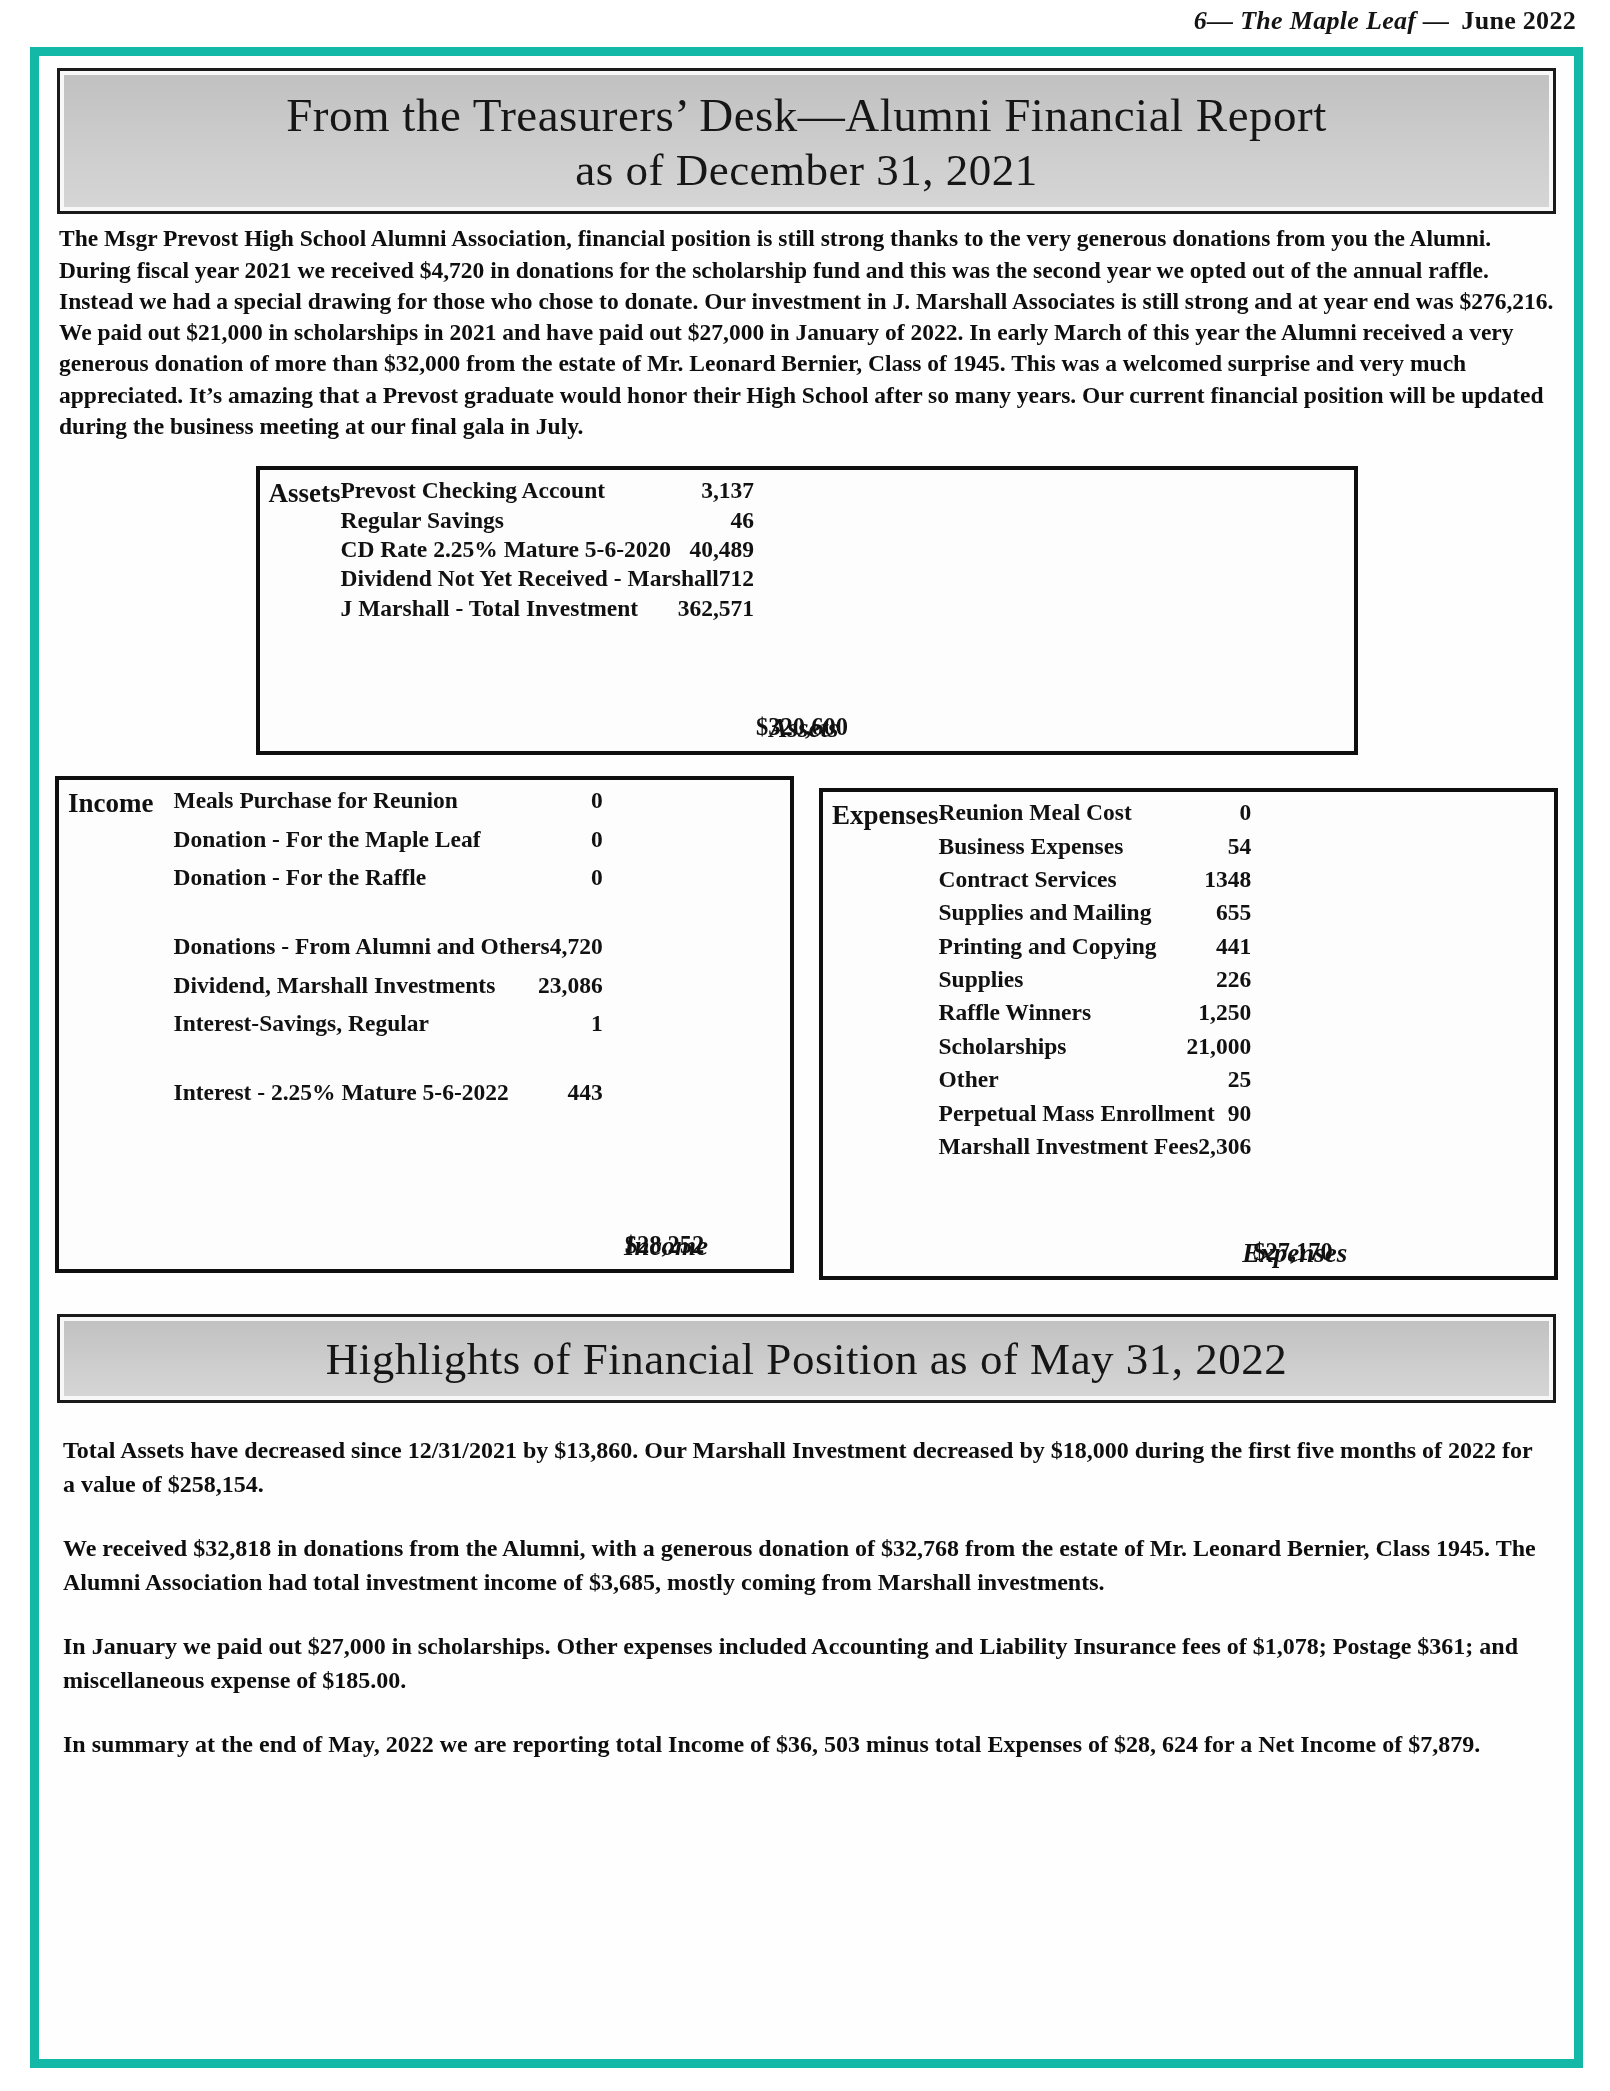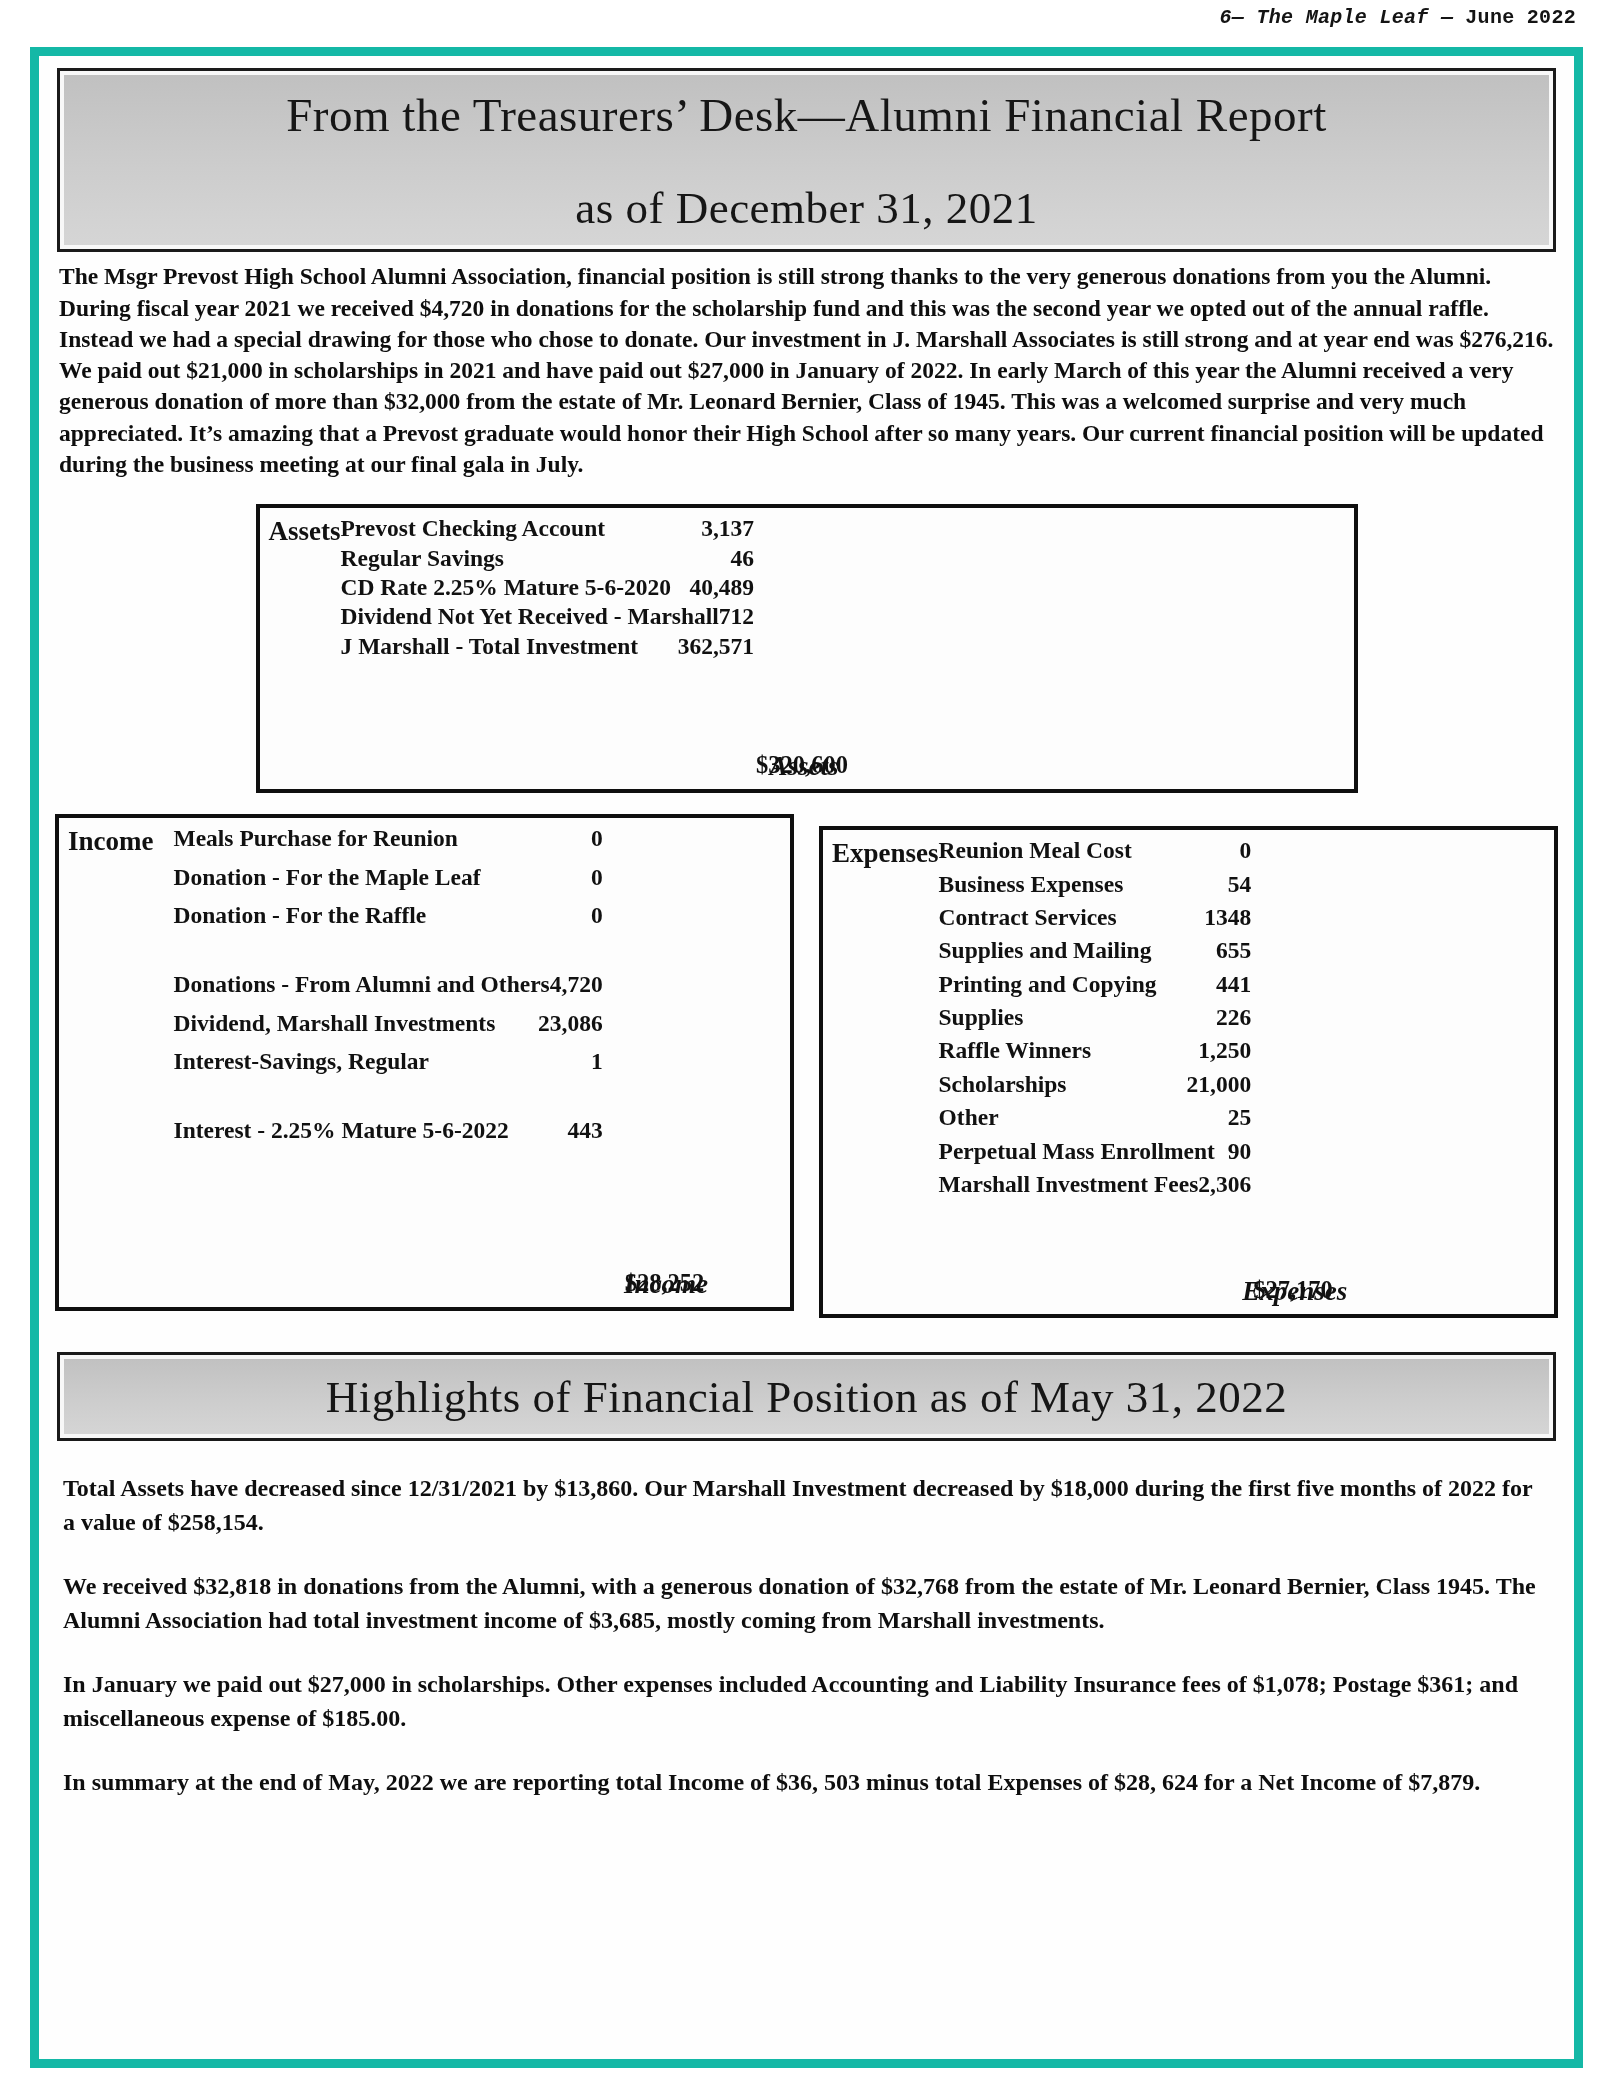--- a/index.html
+++ b/index.html
@@ -4,40 +4,39 @@
 <style>
   html,body { margin:0; padding:0; }
   body {
     width:1610px; height:2091px; position:relative;
     background:#ffffff; color:#111111;
     font-family:"Liberation Serif","DejaVu Serif",serif;
     overflow:hidden;
   }
   .masthead {
     position:absolute; top:6px; right:34px;
-    font-size:20px; font-weight:700; color:#141414;
+    font-size:26px; font-weight:700; color:#141414;
     letter-spacing:0.3px;
-    font-family:Liberation Mono, monospace;
   }
   .masthead .it { font-style:italic; margin-right:12px; }
   .frame {
     position:absolute; left:30px; top:47px;
     width:1553px; height:2021px; box-sizing:border-box;
     border:9px solid #14b8a6; background:#fefefe;
     padding:10px 16px 0;
   }
   .banner {
     border:3px solid #1a1a1a;
     background:linear-gradient(180deg,#c0c0c0 0%,#cdcdcd 55%,#d6d6d6 100%);
     box-shadow: inset 0 0 0 4px #f8f8f8;
     text-align:center; color:#161616;
   }
   .title-banner { margin:2px 2px 0; padding:16px 0 14px; }
   .title-line { font-size:47px; line-height:1.2; font-weight:400; letter-spacing:0.5px; }
-  .title-line.second { font-size:45px;margin-top:38px; }
+  .title-line.second { font-size:45px; }
   .intro { margin:9px 4px 0; }
   .intro .para {
     margin:0; font-size:23.5px; font-weight:700; line-height:1.33;
     color:#0e0e0e;
   }
   .tbox {
     border:4px solid #0f0f0f; box-sizing:border-box; background:#fdfdfd;
     display:flex; flex-direction:row; padding:6px 9px 8px;
   }
   .thead { text-align:center; font-size:27px; font-weight:700; margin:2px 0 8px; }

